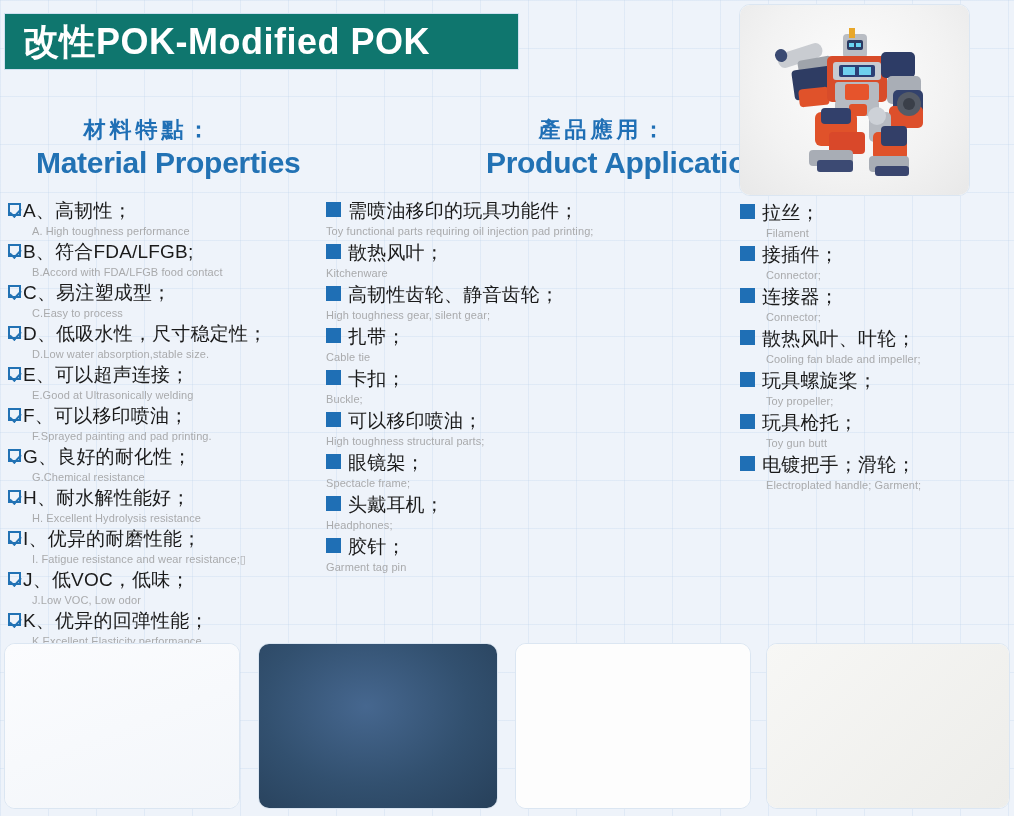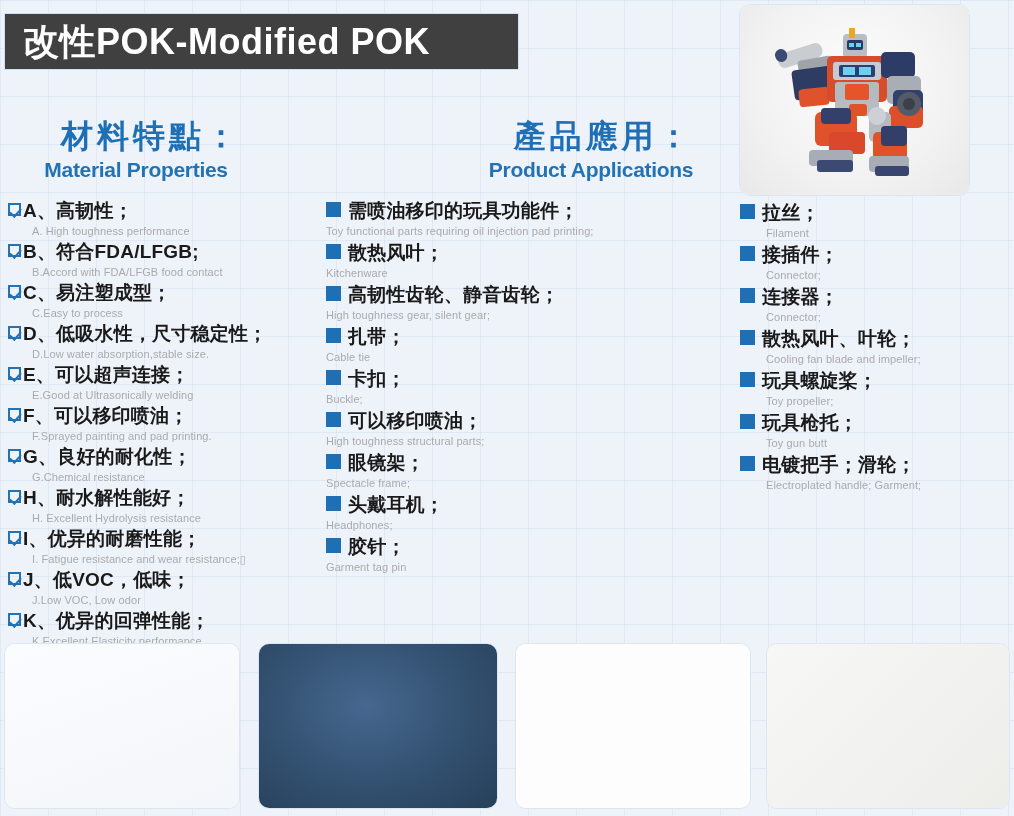--- a/index.html
+++ b/index.html
@@ -11,46 +11,46 @@
       linear-gradient(to bottom, rgba(190,210,235,.30) 1px, transparent 1px);
     background-size:48px 48px;
     font-family:"Liberation Sans","DejaVu Sans",sans-serif;
     color:#1a1a1a;
   }
   .page{position:absolute;inset:0;}
 
   
   .banner{
     position:absolute;left:4px;top:13px;width:513px;height:55px;
-    background:#404040;border:1px solid #cfe0f0;
+    background:#0f766e;border:1px solid #cfe0f0;
     display:flex;align-items:center;
   }
   .banner-text{
     color:#ffffff;font-size:36px;font-weight:700;letter-spacing:.5px;
     padding-left:18px;white-space:nowrap;line-height:1;
   }
 
   
   .head{position:absolute;text-align:center;}
   .head .cn{
-    font-size:32px;font-weight:700;color:#1f6fb5;letter-spacing:4px;
+    font-size:22px;font-weight:700;color:#1f6fb5;letter-spacing:4px;
     line-height:1.25;white-space:nowrap;margin-left:25px;
   }
   .head .en{
-    font-size:21px;font-weight:700;color:#2272b4;letter-spacing:-.3px;
+    font-size:30px;font-weight:700;color:#2272b4;letter-spacing:-.3px;
     line-height:1.2;white-space:nowrap;margin-top:1px;
   }
   #head-material{left:36px;top:116px;width:200px;}
   #head-apps{left:486px;top:116px;width:210px;}
 
   
   .list{position:absolute;}
   .li{position:relative;margin-bottom:1px;}
   .li .cn{
-    font-size:19px;font-weight:700;color:#1a1a1a;line-height:25px;
+    font-size:19px;font-weight:400;color:#1a1a1a;line-height:25px;
     white-space:nowrap;letter-spacing:.2px;
   }
   .li .en{
     font-size:11px;color:#a9aaac;line-height:16px;white-space:nowrap;
     letter-spacing:.1px;
   }
 
   
   .cbx{
     display:inline-block;width:13px;height:13px;border:2px solid #2272b4;

